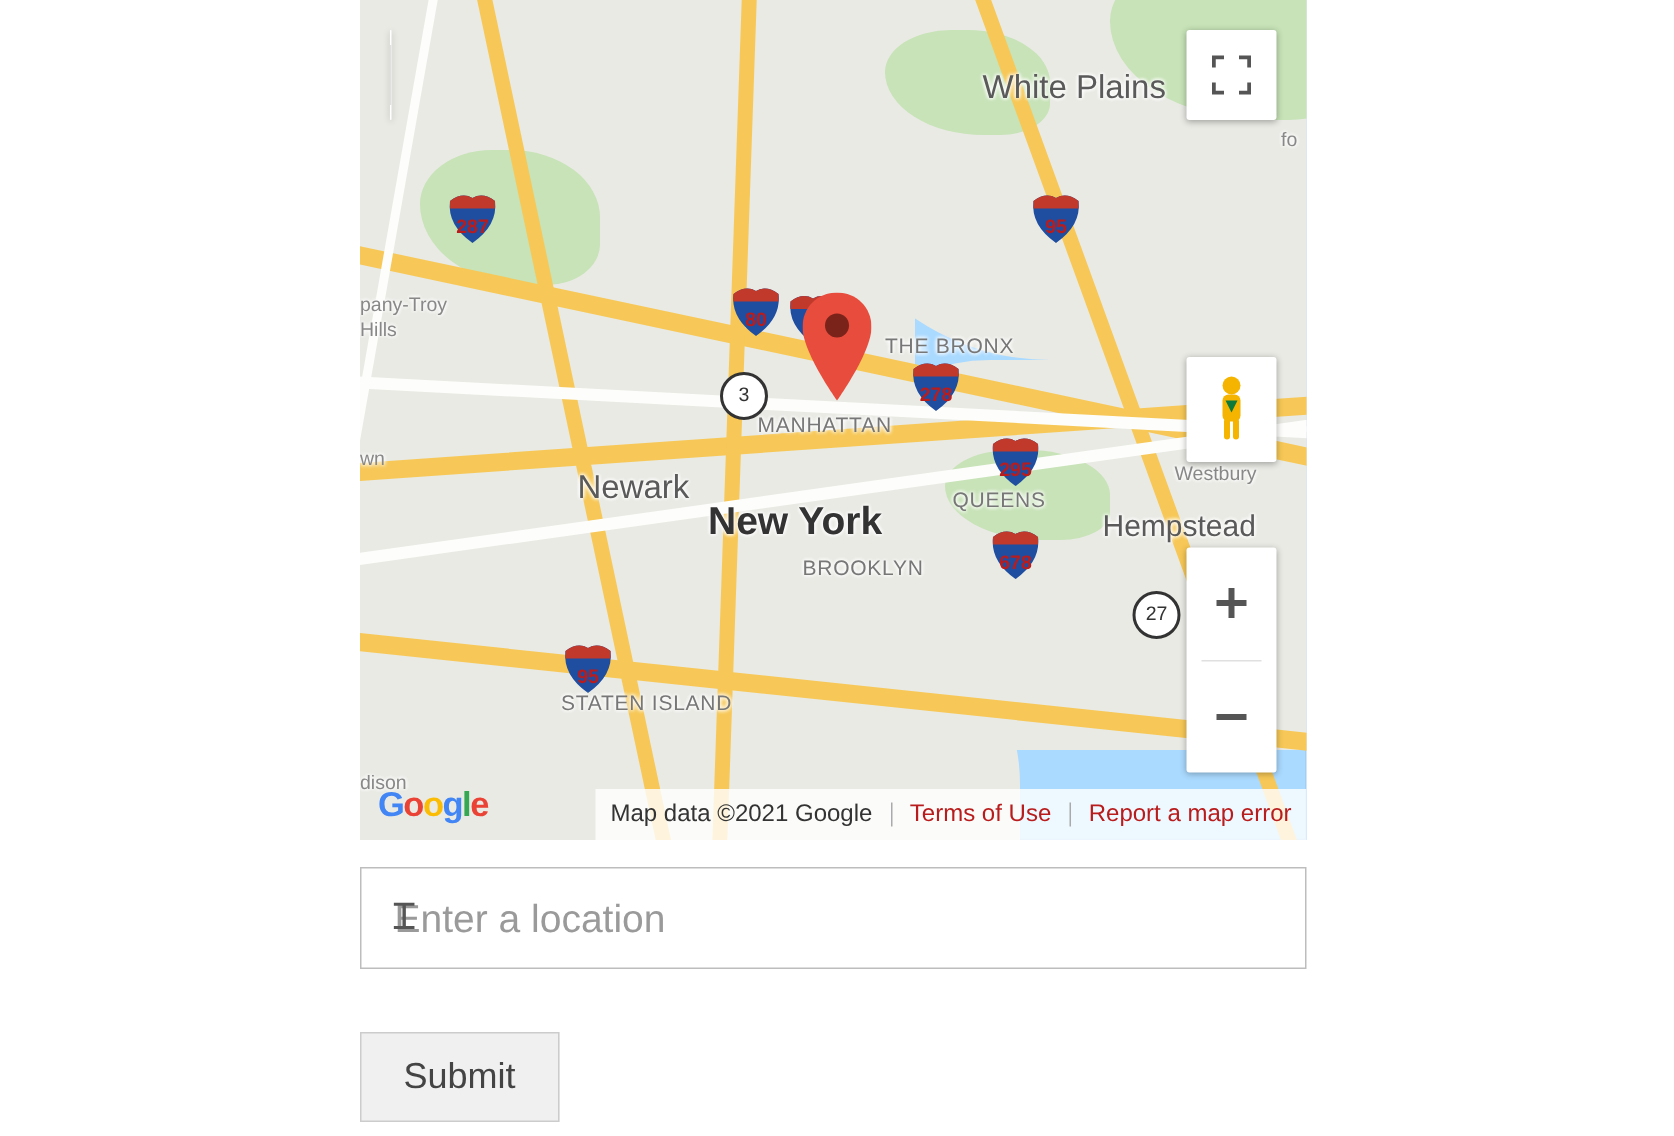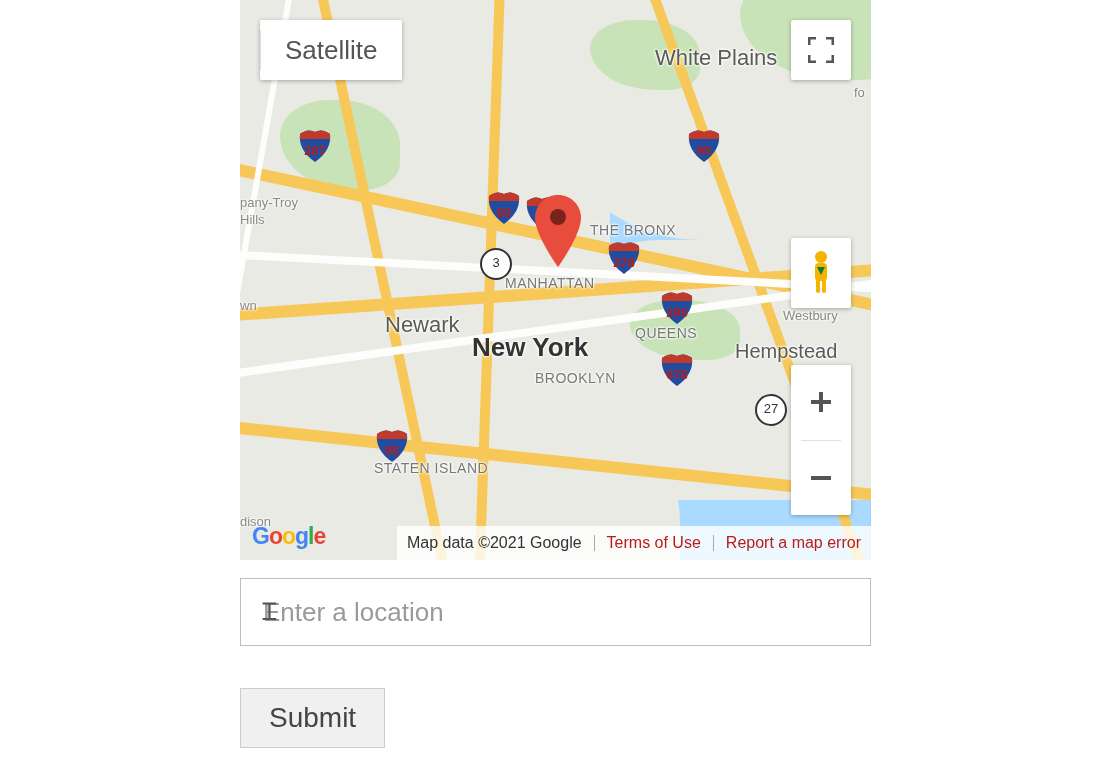--- a/index.html
+++ b/index.html
@@ -240,21 +240,21 @@
     color: #555;
     pointer-events: none;
   }
 
   .submit-btn {
     position: absolute;
     left: 240px;
     top: 688px;
     height: 60px;
     padding: 0 28px;
-    font-size: 28px;
+    font-size: 24px;
     color: #444;
     background: #f0f0f0;
     border: 1px solid #ccc;
     cursor: pointer;
   }
 </style>
 </head>
 <body>
 
 <div class="map-container">
@@ -359,21 +359,20 @@
 
   <div class="marker">
     <svg viewBox="0 0 46 75">
       <path d="M23 0 C10 0 0 10 0 23 C0 40 23 72 23 72 C23 72 46 40 46 23 C46 10 36 0 23 0 Z" fill="#e74c3c"></path>
       <circle cx="23" cy="22" r="8" fill="#7a231b"></circle>
     </svg>
   </div>
 
   <div class="map-type-ctrl">
     <div class="divider"></div>
-    <button>Satellite</button>
   </div>
 
   <div class="ctrl-box fullscreen-ctrl">
     <svg width="26" height="26" viewBox="0 0 26 26">
       <path d="M1 8 V1 H8 M18 1 H25 V8 M25 18 V25 H18 M8 25 H1 V18" stroke="#555" stroke-width="3" fill="none"></path>
     </svg>
   </div>
 
   <div class="ctrl-box pegman-ctrl">
     <svg width="32" height="48" viewBox="0 0 32 48">

